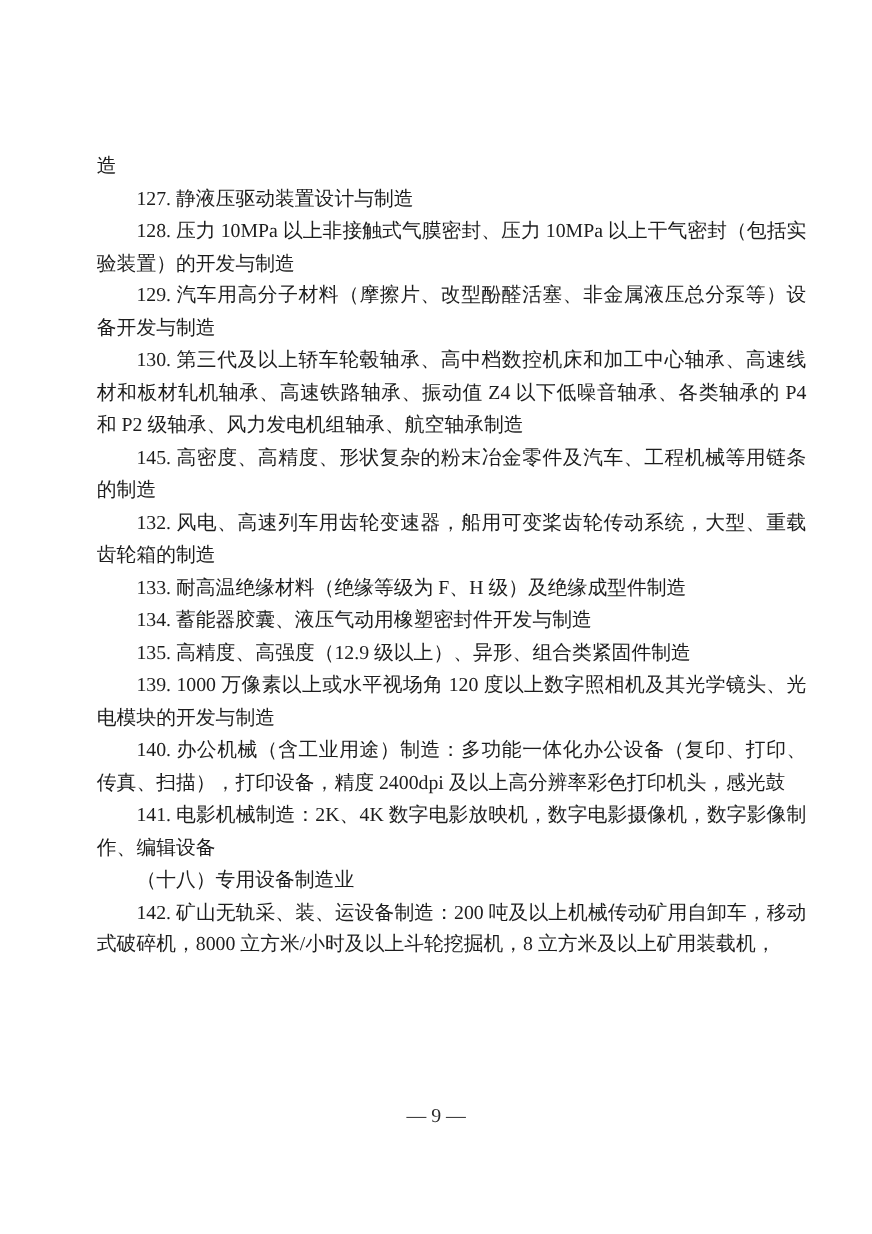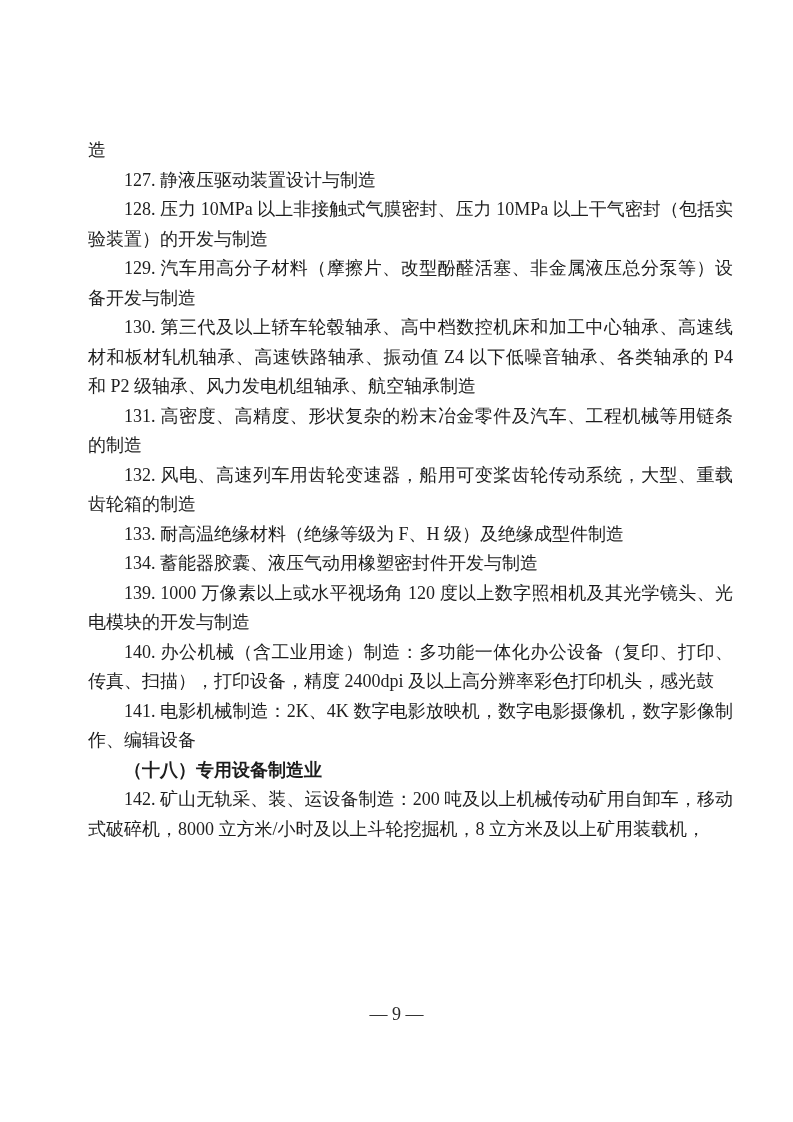--- a/index.html
+++ b/index.html
@@ -27,21 +27,21 @@
   }
   .content p {
     margin: 0;
     padding: 0;
     text-indent: 2em;
   }
   .content p.continuation {
     text-indent: 0;
   }
   .content p.heading {
-    font-weight: 700;
+    font-weight: 400;
     font-family: "Liberation Sans", "DejaVu Sans", sans-serif;
   }
   .page-number {
     position: absolute;
     top: 1000px;
     left: 0;
     right: 0;
     text-align: center;
     font-size: 18px;
     line-height: 29.5px;
@@ -51,24 +51,25 @@
 </head>
 <body>
 
 <div class="page">
   <div class="content">
     <p class="continuation">造</p>
     <p class="item">127. 静液压驱动装置设计与制造</p>
     <p class="item">128. 压力 10MPa 以上非接触式气膜密封、压力 10MPa 以上干气密封（包括实验装置）的开发与制造</p>
     <p class="item">129. 汽车用高分子材料（摩擦片、改型酚醛活塞、非金属液压总分泵等）设备开发与制造</p>
     <p class="item">130. 第三代及以上轿车轮毂轴承、高中档数控机床和加工中心轴承、高速线材和板材轧机轴承、高速铁路轴承、振动值 Z4 以下低噪音轴承、各类轴承的 P4 和 P2 级轴承、风力发电机组轴承、航空轴承制造</p>
-    <p class="item">131. 高密度、高精度、形状复杂的粉末冶金零件及汽车、工程机械等用链条的制造</p>
+    <p class="item">145. 高密度、高精度、形状复杂的粉末冶金零件及汽车、工程机械等用链条的制造</p>
     <p class="item">132. 风电、高速列车用齿轮变速器，船用可变桨齿轮传动系统，大型、重载齿轮箱的制造</p>
     <p class="item">133. 耐高温绝缘材料（绝缘等级为 F、H 级）及绝缘成型件制造</p>
     <p class="item">134. 蓄能器胶囊、液压气动用橡塑密封件开发与制造</p>
+    <p class="item">135. 高精度、高强度（12.9 级以上）、异形、组合类紧固件制造</p>
     <p class="item">139. 1000 万像素以上或水平视场角 120 度以上数字照相机及其光学镜头、光电模块的开发与制造</p>
     <p class="item">140. 办公机械（含工业用途）制造：多功能一体化办公设备（复印、打印、传真、扫描），打印设备，精度 2400dpi 及以上高分辨率彩色打印机头，感光鼓</p>
     <p class="item">141. 电影机械制造：2K、4K 数字电影放映机，数字电影摄像机，数字影像制作、编辑设备</p>
     <p class="heading">（十八）专用设备制造业</p>
     <p class="item">142. 矿山无轨采、装、运设备制造：200 吨及以上机械传动矿用自卸车，移动式破碎机，8000 立方米/小时及以上斗轮挖掘机，8 立方米及以上矿用装载机，</p>
   </div>
   <div class="page-number">— 9 —</div>
 </div>
 
 </body></html>

